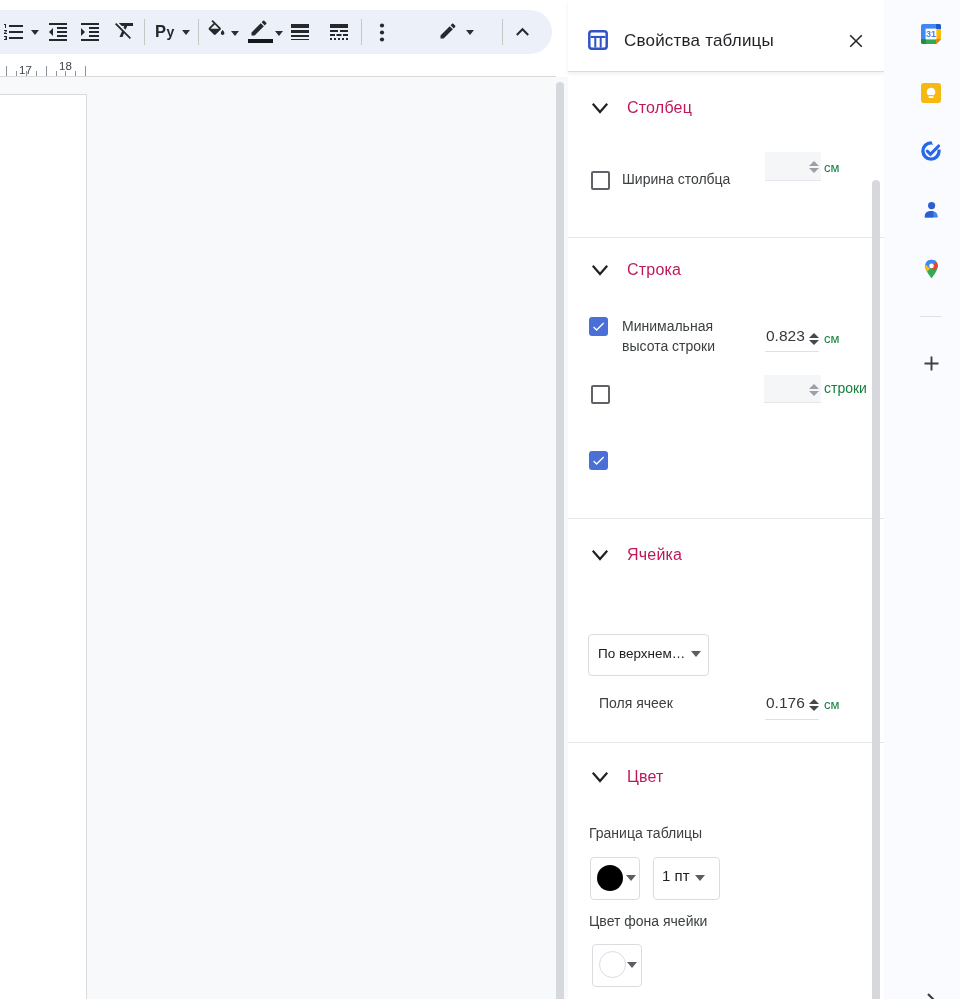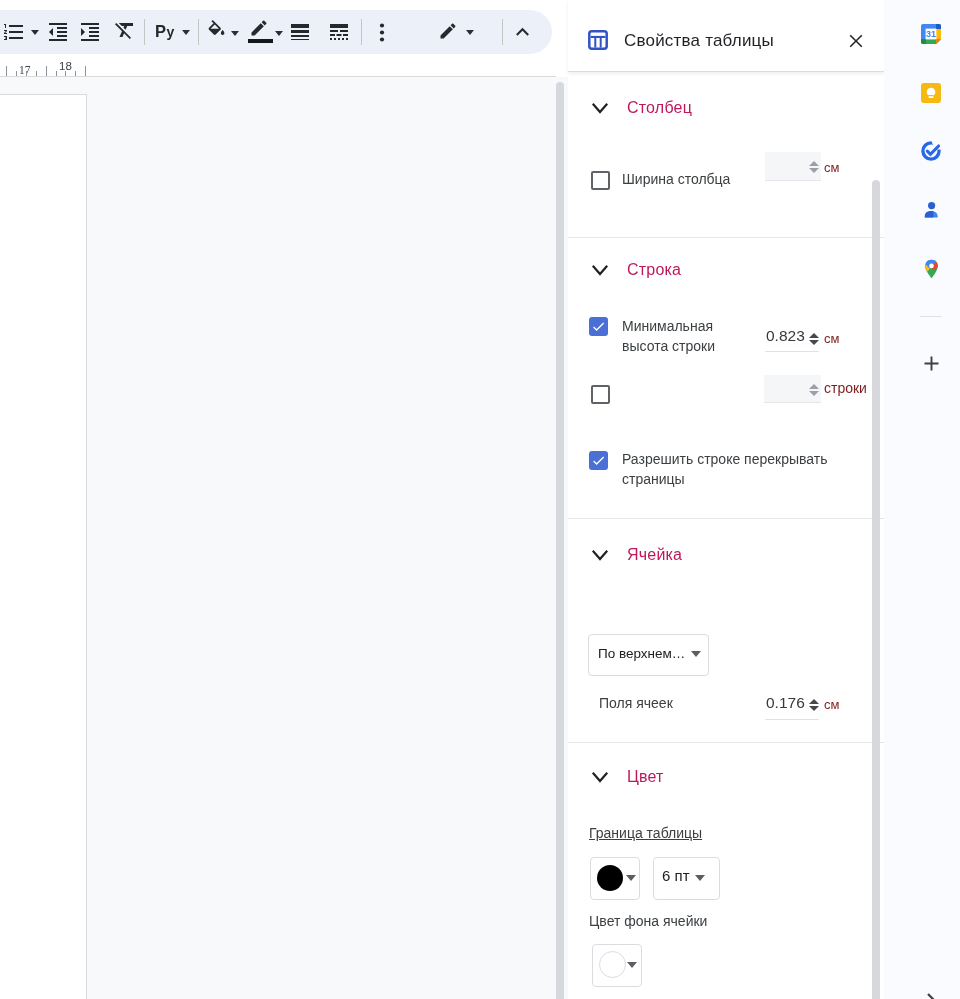--- a/index.html
+++ b/index.html
@@ -16,21 +16,21 @@
   .rnum{font-size:11.5px;color:#40444a;top:60px;}
   
   #canvas{left:0;top:77px;width:568px;height:922px;background:#f8f9fa;}
   #page{left:-20px;top:17px;width:105px;height:920px;background:#fff;border:1px solid #d8dade;}
   #cscroll{left:556px;top:82px;width:8px;height:917px;background:#d5d8dc;border-radius:4px 4px 0 0;}
   
   #sidebar{left:568px;top:0;width:316px;height:999px;background:#fff;}
   #sbhead{left:0;top:0;width:316px;height:71px;border-bottom:1px solid #dadce0;box-shadow:0 2px 3px rgba(60,64,67,0.08);background:#fff;}
   .sechdr{font-size:16px;color:#be185d;letter-spacing:.2px;}
   .lbl{font-size:14px;color:#3c4043;line-height:20px;}
-  .glbl{font-size:13px;color:#7f1d1d;}
+  .glbl{font-size:13px;color:#15803d;}
   .cb{width:15px;height:15px;border:2px solid #5f6368;border-radius:2px;background:#fff;}
   .cbc{width:19px;height:19px;border-radius:3px;background:#4a6fd6;}
   .cbc svg{position:absolute;left:2px;top:2px;}
   .inpline{height:1px;background:#dfe1e4;}
   .val{font-size:15.5px;color:#36393d;}
   .spin{width:9px;}
   .spin .u{width:0;height:0;border-left:5px solid transparent;border-right:5px solid transparent;border-bottom:5.5px solid #44474c;}
   .spin .d{width:0;height:0;border-left:5px solid transparent;border-right:5px solid transparent;border-top:5.5px solid #44474c;margin-top:2px;}
   .spin.gray .u{border-bottom-color:#9aa0a6;}
   .spin.gray .d{border-top-color:#9aa0a6;}
@@ -90,21 +90,21 @@
       <path d="M3 17.25V21h3.75L17.81 9.94l-3.75-3.75L3 17.25zM20.71 7.04c.39-.39.39-1.02 0-1.41l-2.34-2.34c-.39-.39-1.02-.39-1.41 0l-1.83 1.83 3.75 3.75 1.83-1.83z"></path>
     </svg>
   <div class="abs dd" style="left:466px;"></div>
   <div class="abs sep" style="left:502px;"></div>
   <svg class="abs" style="left:515px;top:26px;" width="15" height="11" viewBox="0 0 15 11">
       <path d="M1.8 9 7.5 3.2 13.2 9" stroke="#26282b" stroke-width="2" fill="none"></path>
     </svg>
 </div>
 
 <div id="ruler" class="abs" style="left:0;top:54px;width:568px;height:23px;">
-  <div class="abs rnum" style="left:19px;top:10px;font-family:Liberation Serif, serif;">17</div>
+  <div class="abs rnum" style="left:19px;top:10px;">17</div>
   <div class="abs rnum" style="left:59px;top:6px;">18</div>
   <div class="abs tick" style="left:6px;top:12px;height:10px;"></div>
   <div class="abs tick" style="left:16px;top:17px;height:5px;"></div>
   <div class="abs tick" style="left:26px;top:17px;height:5px;"></div>
   <div class="abs tick" style="left:36px;top:17px;height:5px;"></div>
   <div class="abs tick" style="left:46px;top:12px;height:10px;"></div>
   <div class="abs tick" style="left:56px;top:17px;height:5px;"></div>
   <div class="abs tick" style="left:65px;top:17px;height:5px;"></div>
   <div class="abs tick" style="left:75px;top:17px;height:5px;"></div>
   <div class="abs tick" style="left:85px;top:12px;height:10px;"></div>
@@ -173,21 +173,20 @@
       <div class="u"></div>
       <div class="d"></div>
     </div>
   <div class="abs glbl" style="left:256px;top:380px;font-size:14px;">строки</div>
 
   <div class="abs cbc" style="left:21px;top:451px;">
       <svg width="15" height="15" viewBox="0 0 24 24" fill="#fff">
         <path d="M9 16.17 4.83 12l-1.42 1.41L9 19 21 7l-1.41-1.41z"></path>
       </svg>
     </div>
-  <div class="abs lbl" style="left:54px;top:449px;">Разрешить строке перекрывать<br>страницы</div>
 
   <div class="abs divider" style="top:518px;"></div>
 
   <svg class="abs" style="left:23px;top:549px;" width="18" height="13" viewBox="0 0 18 13">
       <path d="M1.8 1.8 L9 10 L16.2 1.8" fill="none" stroke="#202124" stroke-width="2.2"></path>
     </svg>
   <div class="abs sechdr" style="left:59px;top:546px;">Ячейка</div>
   <div class="abs box" style="left:20px;top:634px;width:119px;height:40px;"></div>
   <div class="abs lbl" style="left:30px;top:644px;color:#202124;font-size:13.5px;">По верхнем…</div>
   <div class="abs ddf" style="left:123px;top:651px;"></div>
@@ -199,26 +198,26 @@
       <div class="d"></div>
     </div>
   <div class="abs glbl" style="left:256px;top:697px;">см</div>
 
   <div class="abs divider" style="top:742px;"></div>
 
   <svg class="abs" style="left:23px;top:771px;" width="18" height="13" viewBox="0 0 18 13">
       <path d="M1.8 1.8 L9 10 L16.2 1.8" fill="none" stroke="#202124" stroke-width="2.2"></path>
     </svg>
   <div class="abs sechdr" style="left:59px;top:768px;">Цвет</div>
-  <div class="abs lbl" style="left:21px;top:823px;text-decoration:underline;">Граница таблицы</div>
+  <div class="abs lbl" style="left:21px;top:823px;">Граница таблицы</div>
   <div class="abs box" style="left:22px;top:857px;width:48px;height:41px;"></div>
   <div class="abs" style="left:29px;top:865px;width:26px;height:26px;border-radius:50%;background:#000;"></div>
   <div class="abs ddf" style="left:58px;top:875px;"></div>
   <div class="abs box" style="left:85px;top:857px;width:65px;height:41px;"></div>
-  <div class="abs val" style="left:94px;top:867px;font-size:15px;color:#202124;">6 пт</div>
+  <div class="abs val" style="left:94px;top:867px;font-size:15px;color:#202124;">1 пт</div>
   <div class="abs ddf" style="left:127px;top:875px;"></div>
   <div class="abs lbl" style="left:21px;top:911px;">Цвет фона ячейки</div>
   <div class="abs box" style="left:24px;top:944px;width:48px;height:41px;"></div>
   <div class="abs" style="left:31px;top:951px;width:25px;height:25px;border-radius:50%;background:#fff;border:1px solid #dadce0;"></div>
   <div class="abs ddf" style="left:59px;top:962px;"></div>
 </div>
 <div id="sbscroll" class="abs"></div>
 
 <div id="strip" class="abs">
 

